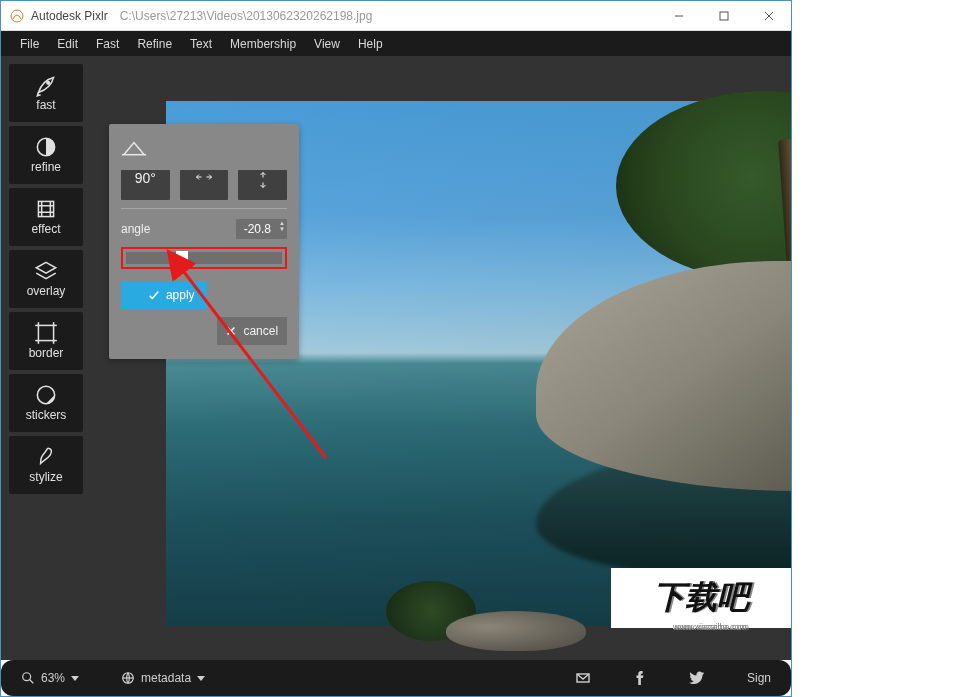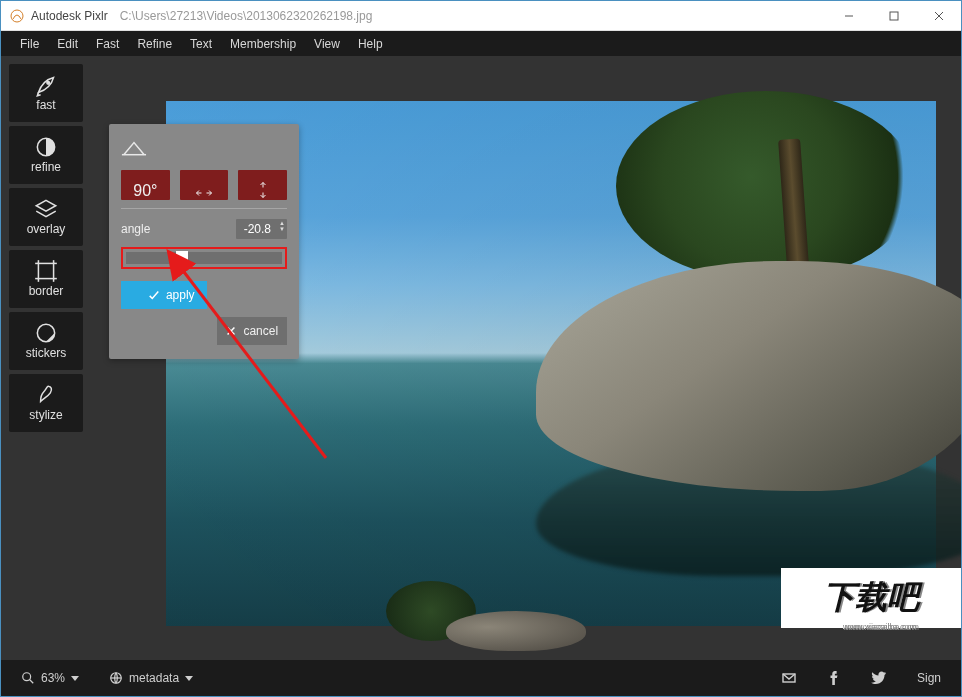--- a/index.html
+++ b/index.html
@@ -1,17 +1,17 @@
 <!DOCTYPE html>
 <html><head>
 <meta charset="utf-8">
 <style>
   * { margin: 0; padding: 0; box-sizing: border-box; font-family: "Segoe UI", Tahoma, sans-serif; }
   html, body { width: 962px; height: 697px; overflow: hidden; background: #fff; }
-  .window { width: 962px; height: 697px; border: 1px solid #4a90c0; display: flex; flex-direction: column; position: relative; }
+  .window { width: 792px; height: 697px; border: 1px solid #4a90c0; display: flex; flex-direction: column; position: relative; }
   
   .titlebar { height: 30px; background: #fff; display: flex; align-items: center; padding: 0 0 0 8px; color: #555; font-size: 12px; border-bottom: 1px solid #e0e0e0; }
   .titlebar .app-icon { width: 16px; height: 16px; margin-right: 6px; display: flex; align-items: center; justify-content: center; }
   .titlebar .title-text { flex: none; color: #444; }
   .titlebar .path-text { margin-left: 12px; color: #999; }
   .titlebar .spacer { flex: 1; }
   .win-btn { width: 45px; height: 30px; display: flex; align-items: center; justify-content: center; color: #555; font-size: 10px; }
   .win-btn svg { width: 10px; height: 10px; }
   
   .menubar { height: 25px; background: #1b1b1b; display: flex; align-items: center; padding: 0 10px; gap: 0; text-align: center; }
@@ -68,38 +68,38 @@
     border-radius: 50%;
     filter: blur(0.4px);
   }
 
   
   .panel { position: absolute; left: 108px; top: 68px; width: 190px; background: #888888; border-radius: 2px; padding: 14px 12px 14px 12px; box-shadow: 0 2px 6px rgba(0,0,0,0.3); }
   .panel-header-icon { width: 26px; height: 22px; margin-bottom: 10px; }
   .panel-header-icon svg { stroke: #e8e8e8; fill: none; stroke-width: 1.6; }
   .panel-sep { height: 1px; background: rgba(255,255,255,0.25); margin: 6px 0; }
   .btn-row { display: flex; gap: 10px; margin-bottom: 8px; }
-  .gray-btn { flex: 1; height: 30px; background: #7f1d1d; color: #f0f0f0; font-size: 16px; display: flex; align-items: flex-end; justify-content: center; border-radius: 1px; }
+  .gray-btn { flex: 1; height: 30px; background: #404040; color: #f0f0f0; font-size: 14px; display: flex; align-items: flex-start; justify-content: center; border-radius: 1px; }
   .gray-btn svg { stroke: #f0f0f0; fill: #f0f0f0; stroke-width: 1.2; }
   .angle-row { display: flex; align-items: center; justify-content: space-between; color: #eee; font-size: 12px; margin: 10px 0 4px; }
   .angle-field { background: #6f6f6f; color: #fff; font-size: 12px; padding: 3px 16px 3px 8px; position: relative; border-radius: 1px; }
   .angle-field .spin { position:absolute; right:2px; top:1px; display:flex; flex-direction:column; font-size:6px; line-height:6px; color:#ddd; }
   .slider-wrap { margin: 8px 0 12px; padding: 3px; border: 2px solid #e51b1b; }
   .slider-track { height: 12px; background: #6f6f6f; position: relative; }
   .slider-thumb { position: absolute; left: 50px; top: -1px; width: 12px; height: 14px; background: #fff; }
   .action-row { display: flex; gap: 10px; }
   .apply-btn { background: #29abe2; color: #fff; padding-left: 15px; }
   .cancel-btn { background: #6f6f6f; color: #f0f0f0; margin-top: 36px; }
   .action-btn { flex: 1; height: 28px; display: flex; align-items: center; justify-content: center; gap: 6px; font-size: 12px; }
   .action-btn svg { stroke: #fff; fill: none; stroke-width: 1.8; width: 12px; height: 12px; }
   .arrow-annotation { position:absolute; left:145px; top:172px; pointer-events:none; }
   .arrow-annotation svg { width: 200px; height: 250px; }
 
   
-  .statusbar { height: 36px; background: #1b1b1b; display: flex; align-items: center; padding: 0 12px; color: #cfcfcf; font-size: 12px; gap: 14px; }
+  .statusbar { height: 36px; background: #1b1b1b; display: flex; align-items: center; padding: 0 12px; color: #cfcfcf; font-size: 12px; gap: 26px; border-radius: 12px; }
   .status-btn { display: flex; align-items: center; gap: 6px; padding: 4px 8px; font-size: 12px; color: #cfcfcf; }
   .status-btn svg { stroke:#cfcfcf; fill:none; stroke-width:1.4; }
   .status-spacer { flex: 1; }
   .triangle-down { width: 0; height: 0; border-left: 4px solid transparent; border-right: 4px solid transparent; border-top: 5px solid #cfcfcf; display: inline-block; }
 
   
   .watermark { position:absolute; right: 0; bottom: 32px; width: 180px; height: 60px; display:flex; align-items:center; justify-content:center; }
   .wm-bg { position:absolute; inset:0; background: #fff; }
   .wm-text { position:relative; color:#111; font-weight: 900; font-style: italic; font-size: 32px; letter-spacing: 0; text-shadow: 2px 0 #888, -1px -1px #fff; }
   .wm-text::after { content: attr(data-sub); display:block; position:absolute; bottom:-12px; right:2px; font-size:9px; color:#888; font-weight:400; font-style:normal; }
@@ -166,20 +166,32 @@
             <svg viewBox="0 0 24 24">
               <circle cx="12" cy="12" r="8"></circle>
               <path d="M12 4a8 8 0 0 1 0 16z" fill="#e0e0e0" stroke="none"></path>
             </svg>
           </span>
         <span>refine</span>
       </div>
       <div class="tool-btn">
         <span class="ico">
             <svg viewBox="0 0 24 24">
+              <rect x="5" y="5" width="14" height="14"></rect>
+              <line x1="5" y1="9" x2="19" y2="9"></line>
+              <line x1="5" y1="15" x2="19" y2="15"></line>
+              <line x1="8" y1="5" x2="8" y2="19"></line>
+              <line x1="16" y1="5" x2="16" y2="19"></line>
+            </svg>
+          </span>
+        <span>effect</span>
+      </div>
+      <div class="tool-btn">
+        <span class="ico">
+            <svg viewBox="0 0 24 24">
               <path d="M12 4l9 5-9 5-9-5 9-5z"></path>
               <path d="M3 14l9 5 9-5"></path>
             </svg>
           </span>
         <span>overlay</span>
       </div>
       <div class="tool-btn">
         <span class="ico">
             <svg viewBox="0 0 24 24">
               <rect x="5" y="5" width="14" height="14"></rect>

